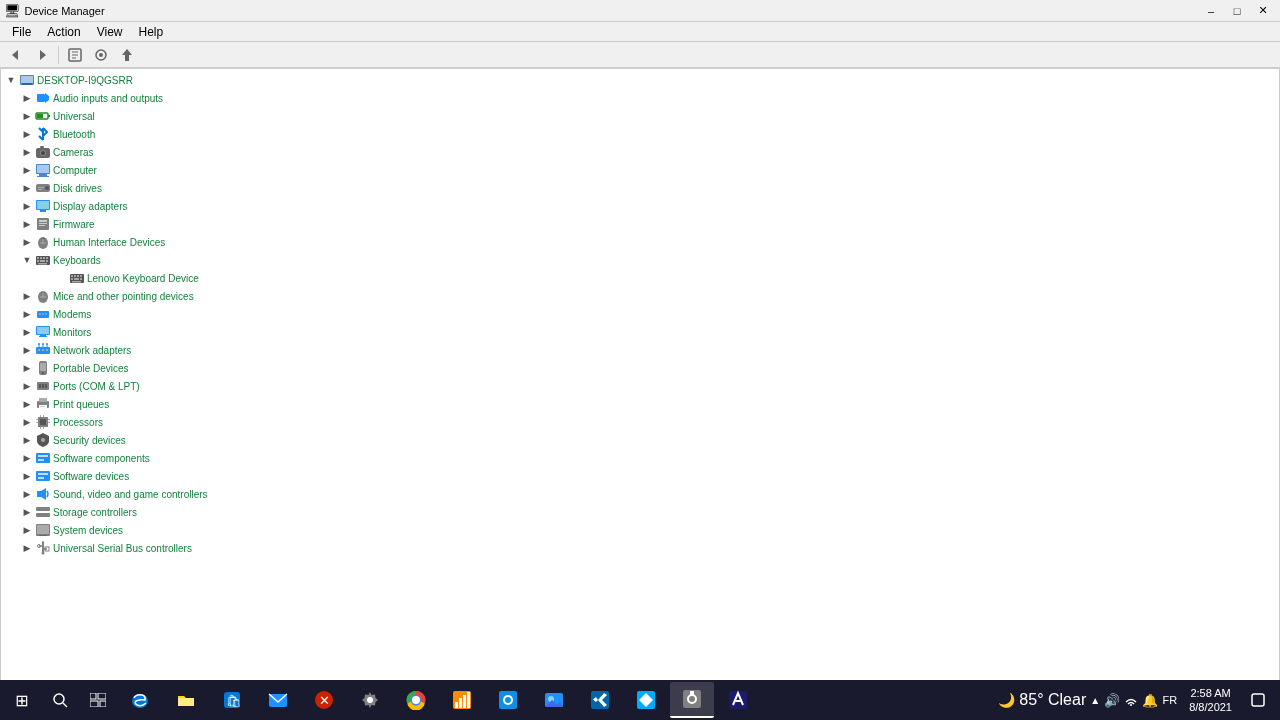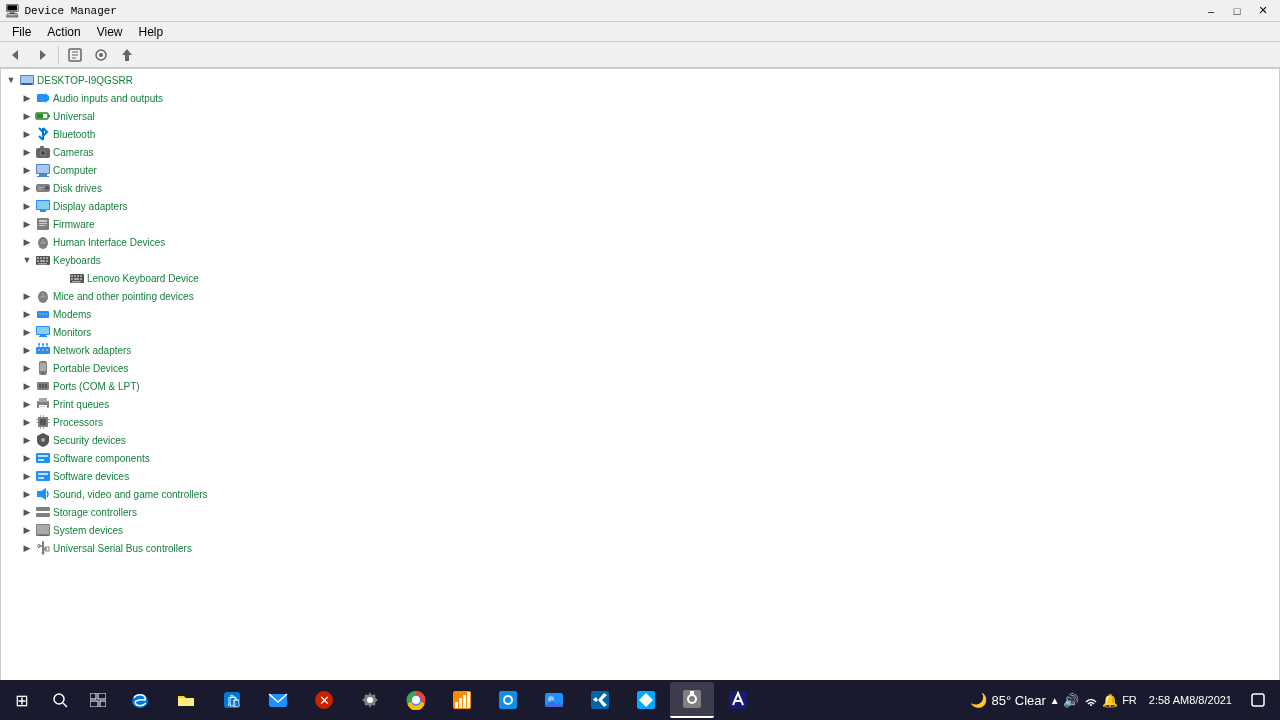--- a/index.html
+++ b/index.html
@@ -16,21 +16,20 @@
       border-bottom: 1px solid #ccc;
     }
     #title-bar-left {
       display: flex;
       align-items: center;
       gap: 4px;
     }
     #title-bar-title {
       font-size: 11px;
       color: #000;
-      font-family: Liberation Mono, monospace;
     }
     #title-bar-controls {
       display: flex;
       gap: 0;
     }
     .title-btn {
       width: 26px;
       height: 22px;
       border: none;
       background: transparent;
@@ -207,20 +206,21 @@
     .taskbar-system {
       display: flex;
       align-items: center;
       gap: 4px;
       color: white;
       font-size: 11px;
       padding: 0 4px;
     }
     .taskbar-time {
       display: flex;
+      flex-direction: column;
       align-items: center;
       color: white;
       font-size: 11px;
       line-height: 1.3;
       padding: 0 6px;
       cursor: pointer;
     }
     .icon-audio { color: #1e90ff; }
   </style>
 </head>
@@ -757,21 +757,21 @@
       <rect x="1" y="1" width="18" height="18" rx="2" fill="#1a1a6e"></rect>
       <path d="M5,15 L10,3 L15,15" stroke="white" stroke-width="2" fill="none"></path>
       <line x1="7" y1="11" x2="13" y2="11" stroke="white" stroke-width="2"></line>
     </svg>
   </div>
 
   <div class="taskbar-spacer"></div>
 
   <div class="taskbar-system">
     <span style="font-size:14px; cursor:pointer;">🌙</span>
-    <span style="cursor:pointer; font-size:13px;">85° Clear</span>
+    <span style="cursor:pointer; font-size:16px;">85° Clear</span>
     <span style="cursor:pointer; font-size:10px; color:white;">▲</span>
     <span style="font-size:13px; cursor:pointer;">🔊</span>
     <span style="font-size:13px; cursor:pointer;">
       <svg width="14" height="14" viewBox="0 0 14 14">
           <path d="M2,10 Q7,5 12,10" fill="none" stroke="white" stroke-width="1.5"></path>
           <path d="M4,12 Q7,9 10,12" fill="none" stroke="white" stroke-width="1.5"></path>
           <circle cx="7" cy="13" r="1" fill="white"></circle>
         </svg>
     </span>
     <span style="font-size:13px; cursor:pointer;">🔔</span>

